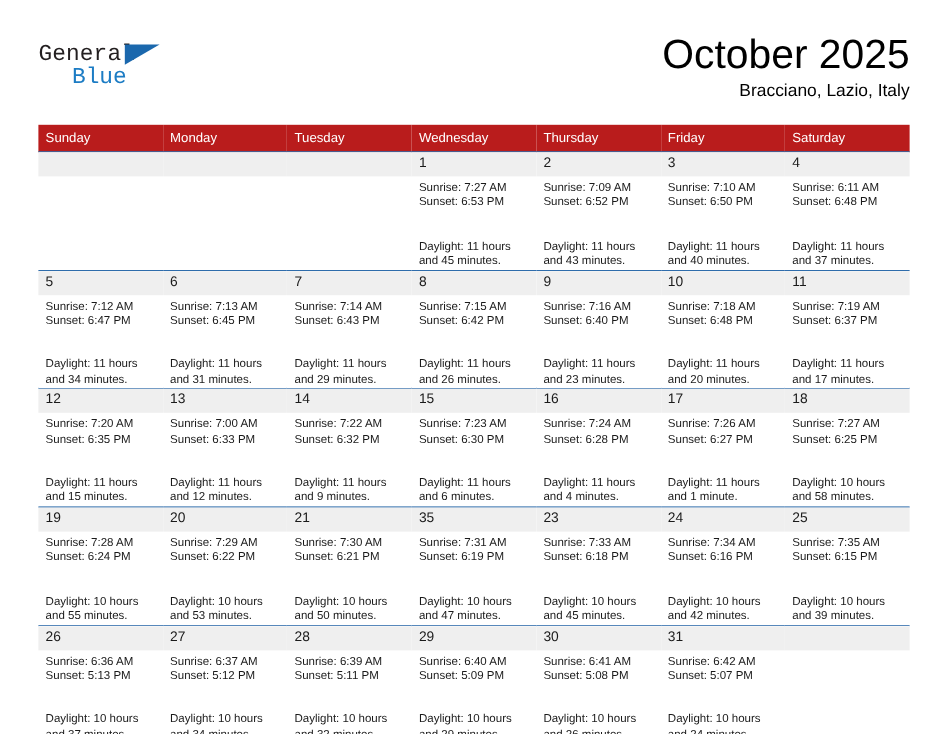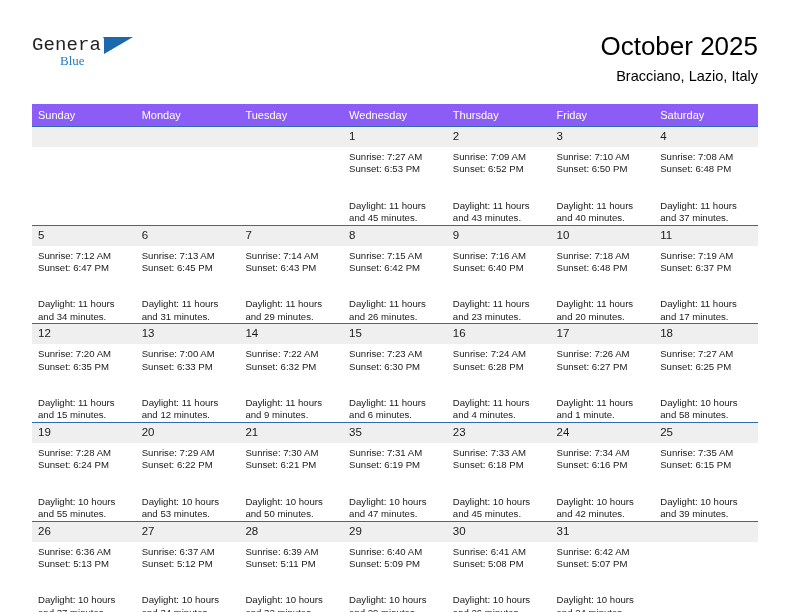--- a/index.html
+++ b/index.html
@@ -44,42 +44,42 @@
     top: 0;
     font-size: 19px;
     letter-spacing: .1px;
     color: #231f20;
     font-family: Liberation Mono, monospace;
   }
   .brand-blue {
     position: absolute;
     left: 28px;
     top: 19px;
-    font-size: 13px;
+    font-size: 19px;
     color: #1c7cc4;
-    font-family: Liberation Serif, serif;
+    font-family: Liberation Mono, monospace;
   }
   .brand-tri {
     position: absolute;
     left: 72px;
     top: 3px;
     width: 0;
     height: 0;
     border-left: 29px solid #1b68ad;
     border-bottom: 17px solid transparent;
   }
 
   .title-block {
     position: absolute;
     right: 0;
     top: 0;
     text-align: right;
   }
   .cal-title {
-    font-size: 26px;
+    font-size: 34px;
     font-weight: normal;
     color: #000;
     line-height: 32px;
     white-space: nowrap;
   }
   .cal-subtitle {
     font-size: 14.5px;
     color: #000;
     line-height: 20px;
     margin-top: 4px;
@@ -89,21 +89,21 @@
   
   .calendar {
     position: absolute;
     left: 32px;
     top: 104px;
     width: 726px;
     border-collapse: collapse;
     table-layout: fixed;
   }
   .calendar th {
-    background: #8b5cf6;
+    background: #b91c1c;
     color: #ffffff;
     font-weight: normal;
     font-size: 11px;
     text-align: left;
     padding: 5px 0 5px 6px;
     height: 11px;
     border: none;
   }
   .calendar td {
     width: 103.71px;
@@ -205,21 +205,21 @@
             <div class="daynum">3</div>
             <div class="cell-body">
               <div>Sunrise: 7:10 AM</div>
               <div>Sunset: 6:50 PM</div>
               <div class="daylight">Daylight: 11 hours and 40 minutes.</div>
             </div>
           </td>
           <td>
             <div class="daynum">4</div>
             <div class="cell-body">
-              <div>Sunrise: 7:08 AM</div>
+              <div>Sunrise: 6:11 AM</div>
               <div>Sunset: 6:48 PM</div>
               <div class="daylight">Daylight: 11 hours and 37 minutes.</div>
             </div>
           </td>
         </tr>
         <tr class="week">
           <td>
             <div class="daynum">5</div>
             <div class="cell-body">
               <div>Sunrise: 7:12 AM</div>

